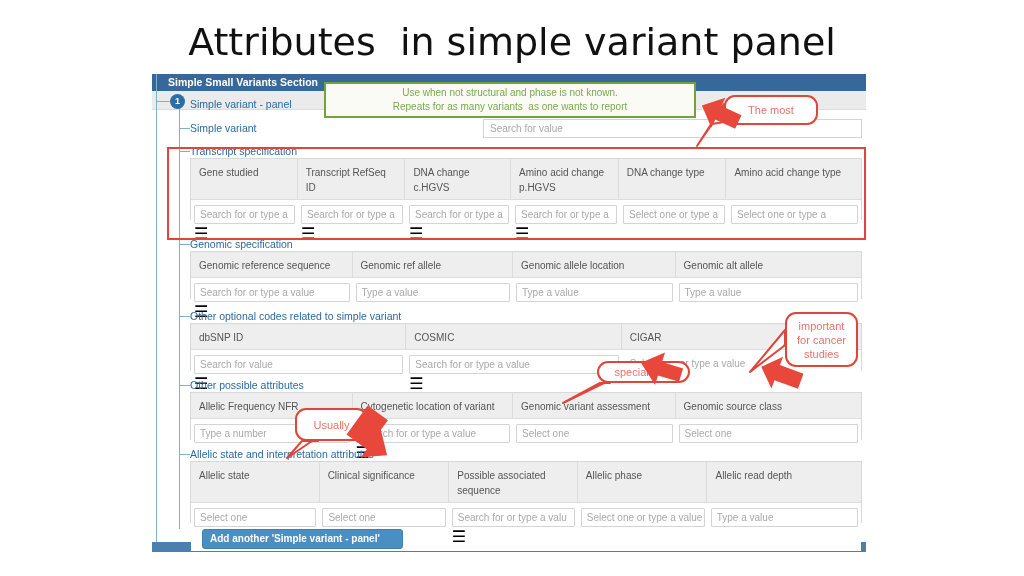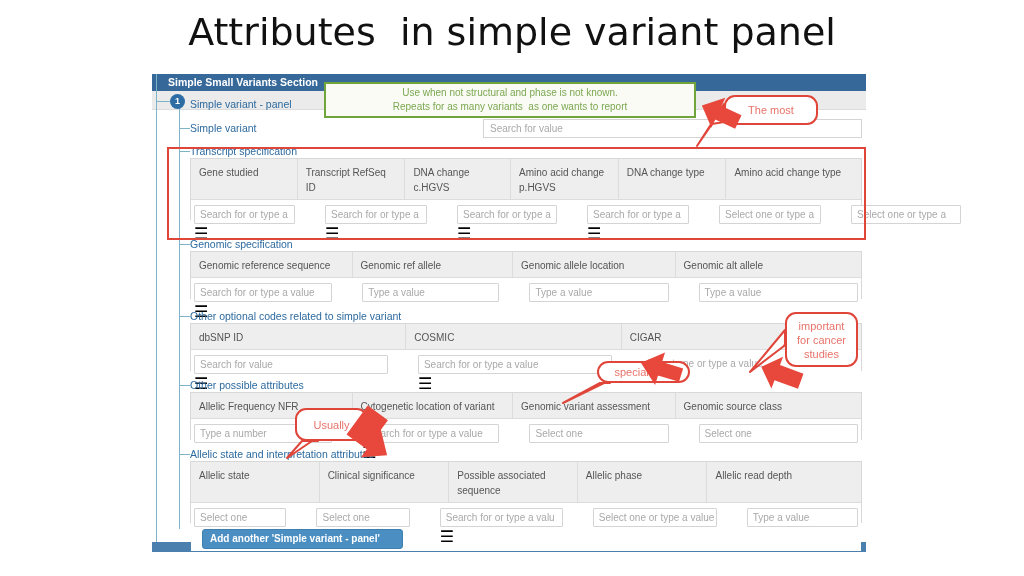--- a/index.html
+++ b/index.html
@@ -8,21 +8,21 @@
     width:1024px; height:576px;
     background:#ffffff;
     font-family:"Liberation Sans", sans-serif;
     overflow:hidden;
     position:relative;
   }
 
   
   #slide-title {
     position:absolute;
-    left:0; top:10px; width:1024px;
+    left:0; top:20px; width:1024px;
     text-align:center;
     font-size:38px;
     font-weight:400;
     color:#111;
     letter-spacing:0px;
     font-family:"DejaVu Sans", sans-serif;
     white-space:pre;
   }
 
   
@@ -105,21 +105,20 @@
     padding:6px 6px 4px 8px;
     border-right:1px solid #dcdcdc;
     line-height:15px;
     overflow:hidden;
   }
   .frow-head .cell:last-child { border-right:none; }
   .frow-input {
     display:flex;
     background:#ffffff;
     padding:3px 0;
-    gap:24px;
   }
   .frow-input .cell {
     padding:2px 3px;
   }
   .inp {
     position:relative;
     border:1px solid #d4d4d4;
     background:#fff;
     height:19px;
     font-size:10px;

